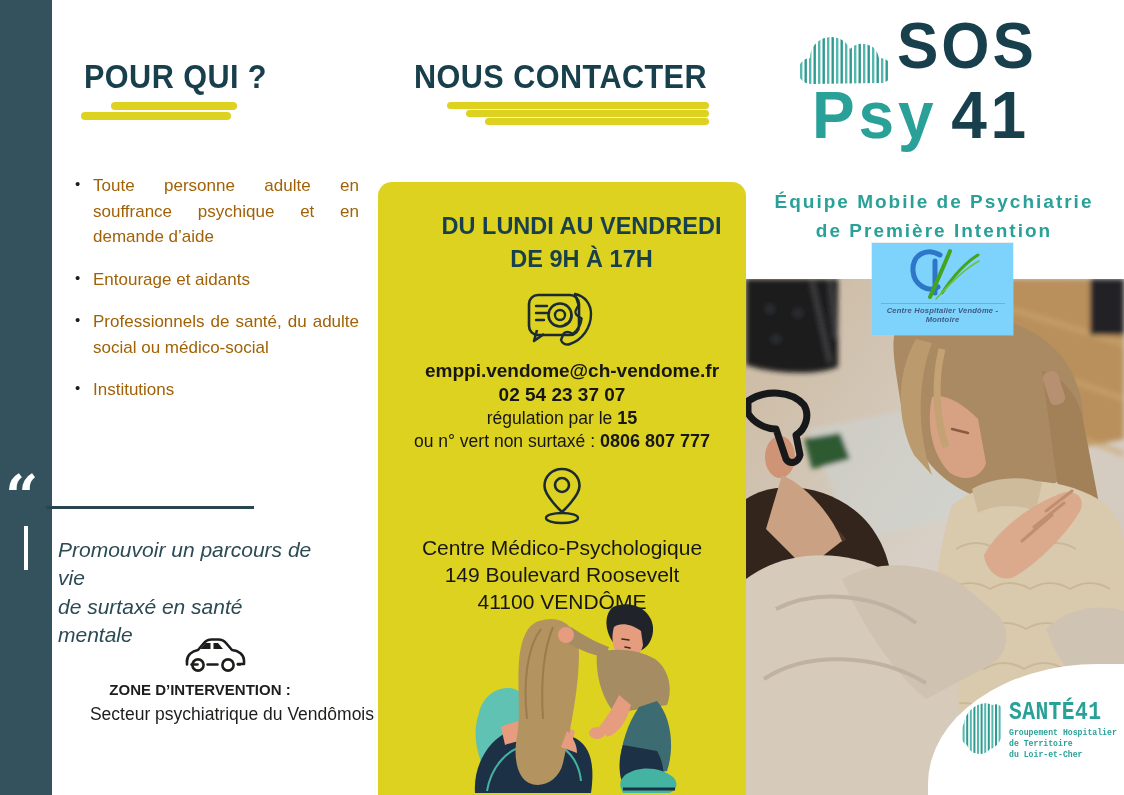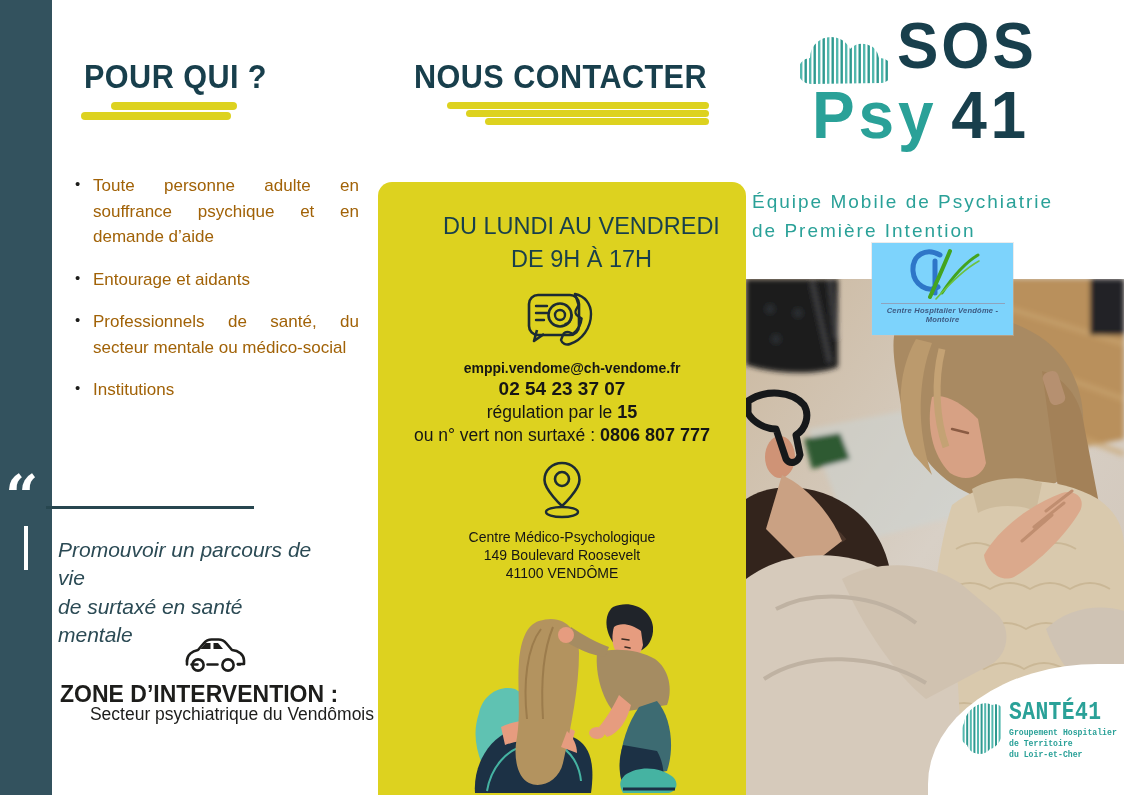--- a/index.html
+++ b/index.html
@@ -23,47 +23,47 @@
   .bullets li::before{content:"•";position:absolute;left:2px;top:0;font-size:15px;color:#1d1d1b;}
 
   .quote-glyph{position:absolute;left:5px;top:468px;color:#ffffff;
                font-family:"DejaVu Serif",serif;font-weight:bold;font-size:58px;line-height:1;}
   .quote-rule{position:absolute;left:46px;top:506px;width:208px;height:3px;background:#27464f;}
   .quote-vline{position:absolute;left:24px;top:526px;width:4px;height:44px;background:#ffffff;}
   .quote-text{position:absolute;left:58px;top:536px;width:262px;text-align:left;
               font-style:italic;font-size:21px;line-height:1.35;color:#2b4a54;}
 
   .car-icon{position:absolute;left:178px;top:634px;}
-  .zone-title{position:absolute;left:60px;top:681px;width:296px;
-              font-weight:bold;font-size:23px;color:#1d1d1b;}
+  .zone-title{position:absolute;left:52px;top:681px;width:296px;text-align:center;
+              font-weight:bold;font-size:15px;color:#1d1d1b;}
   .zone-sub{position:absolute;left:42px;top:704px;width:332px;text-align:right;
             font-size:17.5px;color:#1d1d1b;}
 
   
   .card{position:absolute;left:378px;top:182px;width:368px;height:613px;background:#ddd21f;
         border-radius:14px 14px 0 0;text-align:center;}
-  .sched{margin-top:28px;font-weight:normal;font-size:23.5px;line-height:1.4;color:#183f4c;padding-left:39px;}
+  .sched{margin-top:28px;font-weight:bold;font-size:23.5px;line-height:1.4;color:#183f4c;padding-left:39px;}
   .c-icon{margin-top:12px;}
-  .c-email{margin-top:4px;font-weight:bold;font-size:14px;color:#161615;padding-left:20px;}
+  .c-email{margin-top:4px;font-weight:bold;font-size:19px;color:#161615;padding-left:20px;}
   .c-phone{margin-top:2px;font-weight:bold;font-size:19px;color:#161615;}
   .c-line{margin-top:2px;font-size:17.5px;color:#161615;}
   .c-line b{font-size:18px;}
   .pin-wrap{margin-top:14px;}
-  .addr{margin-top:4px;font-size:14px;line-height:1.3;color:#161615;}
+  .addr{margin-top:4px;font-size:21px;line-height:1.3;color:#161615;}
   .illus{position:absolute;left:50%;bottom:0;transform:translateX(-50%);}
 
   
   .cloud{position:absolute;left:798px;top:26px;}
   .sos{position:absolute;left:897px;top:14px;font-weight:bold;font-size:64px;line-height:1;
        letter-spacing:3px;color:#183f4c;transform:scaleX(.97);transform-origin:0 0;}
   .psyline{position:absolute;left:812px;top:82px;font-weight:bold;font-size:66px;line-height:1;
            letter-spacing:4px;transform:scaleX(.97);transform-origin:0 0;white-space:nowrap;}
   .psyline .psy{color:#2aa198;}
   .psyline .num{color:#183f4c;margin-left:14px;}
-  .emppi{position:absolute;left:752px;top:187px;width:364px;text-align:left;font-weight:normal;
+  .emppi{position:absolute;left:752px;top:187px;width:364px;text-align:center;font-weight:bold;
          font-size:19px;letter-spacing:2px;line-height:1.55;color:#2aa198;}
 
   .ch-box{position:absolute;left:872px;top:243px;width:141px;height:92px;background:#7dd3fc;
           z-index:3;text-align:center;box-shadow:0 0 0 1px rgba(200,200,200,.35);}
   .ch-box svg{display:block;margin:2px auto 0;}
   .ch-rule{width:124px;height:1px;background:#8fa3bd;margin:0 auto 2px;}
   .ch-cap{font-size:7.6px;font-weight:bold;font-style:italic;color:#3d5a82;letter-spacing:.2px;}
 
   .photo{position:absolute;left:746px;top:279px;width:378px;height:516px;overflow:hidden;font-family:Liberation Mono, monospace;}
   .blob{position:absolute;right:0;bottom:0;width:196px;height:131px;background:#ffffff;
@@ -82,21 +82,21 @@
 
   <div class="leftbar"></div>
 
   <div class="big-heading h-pourqui">POUR QUI ?</div>
   <div class="u-stroke" style="left:111px;top:102px;width:126px;"></div>
   <div class="u-stroke" style="left:81px;top:112px;width:150px;"></div>
 
   <ul class="bullets">
     <li><span>Toute personne adulte en souffrance psychique et en demande d’aide</span></li>
     <li><span>Entourage et aidants</span></li>
-    <li><span>Professionnels de santé, du secteur mentale ou médico-social</span></li>
+    <li><span>Professionnels de santé, du adulte social ou médico-social</span></li>
     <li><span>Institutions</span></li>
   </ul>
 
   <div class="quote-glyph">“</div>
   <div class="quote-rule"></div>
   <div class="quote-vline"></div>
   <div class="quote-text">
     <span>Promouvoir un parcours de vie</span><br>
     <span>de surtaxé en santé mentale</span>
   </div>

